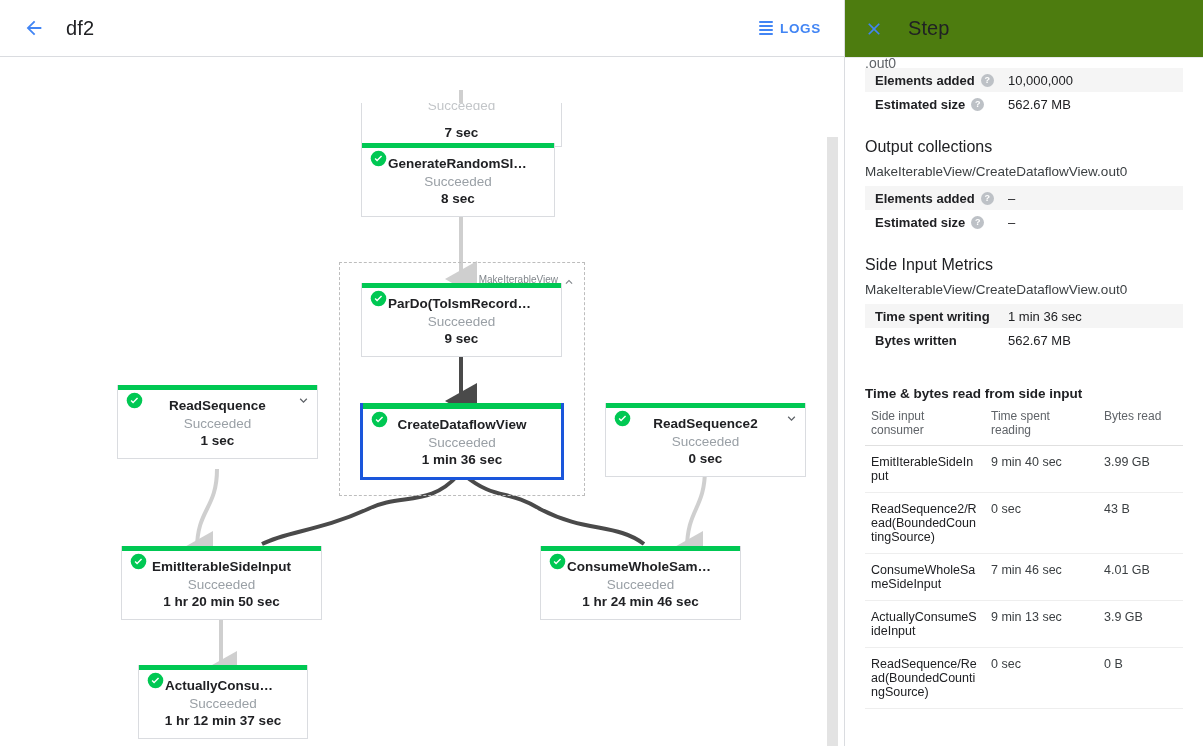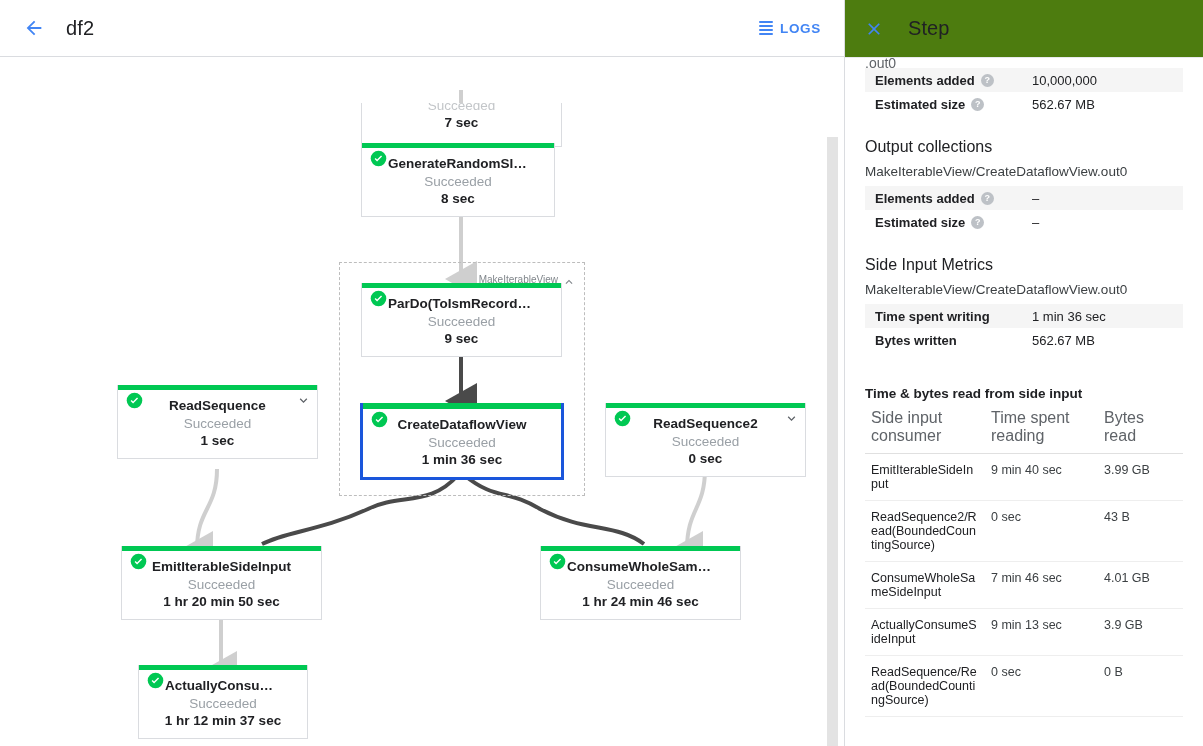--- a/index.html
+++ b/index.html
@@ -120,21 +120,21 @@
     position: absolute; right: 6px; top: 3px;
     line-height: 0; cursor: pointer;
   }
   
   #node-clipped {
     position: absolute; left: 361px; top: 46px; width: 201px; height: 44px;
     background: #fff; border: 1px solid #dadce0; border-top: none;
     z-index: 5; text-align: center; overflow: hidden;
   }
   #node-clipped .nstatus { font-size: 13.5px; color: #c3c6c9; margin-top: -5px; }
-  #node-clipped .ntime { font-size: 13.5px; color: #202124; font-weight: bold; margin-top: 2px; }
+  #node-clipped .ntime { font-size: 13.5px; color: #202124; font-weight: bold; margin-top: 12px; }
 
   
   #right-panel {
     position: relative;
     width: 358px; height: 746px;
     background: #fff;
     overflow: hidden;
   }
   #panel-header {
     height: 58px; display: flex; align-items: center;
@@ -170,21 +170,20 @@
     font-size: 13.5px; color: #3c4043;
     padding: 0 20px; margin-bottom: 7px;
     word-break: break-all;
   }
   .kv-table { padding: 0 20px; }
   .kv-row {
     display: flex; align-items: center;
     height: 24px;
     padding: 0 10px;
     font-size: 13px;
-    gap: 24px;
   }
   .kv-row.alt { background: #f5f5f5; }
   .kv-key {
     font-weight: bold; color: #202124;
     display: flex; align-items: center; gap: 6px;
     width: 133px; flex: none;
   }
   .kv-val { color: #202124; }
   .help-icon {
     display: inline-flex; align-items: center; justify-content: center;
@@ -195,21 +194,21 @@
   }
   .sec-bold {
     font-size: 13.5px; color: #202124; font-weight: bold;
     padding: 0 20px; margin-top: 34px; margin-bottom: 2px;
   }
   table.si-table {
     width: 318px; margin: 0 20px; border-collapse: collapse;
     table-layout: fixed;
   }
   table.si-table th {
-    font-size: 16px; color: #5f6368; font-weight: normal;
+    font-size: 12px; color: #5f6368; font-weight: normal;
     text-align: left; vertical-align: top;
     padding: 6px 6px 8px 6px;
     border-bottom: 1px solid #e0e0e0;
   }
   table.si-table td {
     font-size: 12.5px; color: #3c4043;
     vertical-align: top;
     padding: 9px 6px 9px 6px;
     border-bottom: 1px solid #eeeeee;
     word-break: break-all;

